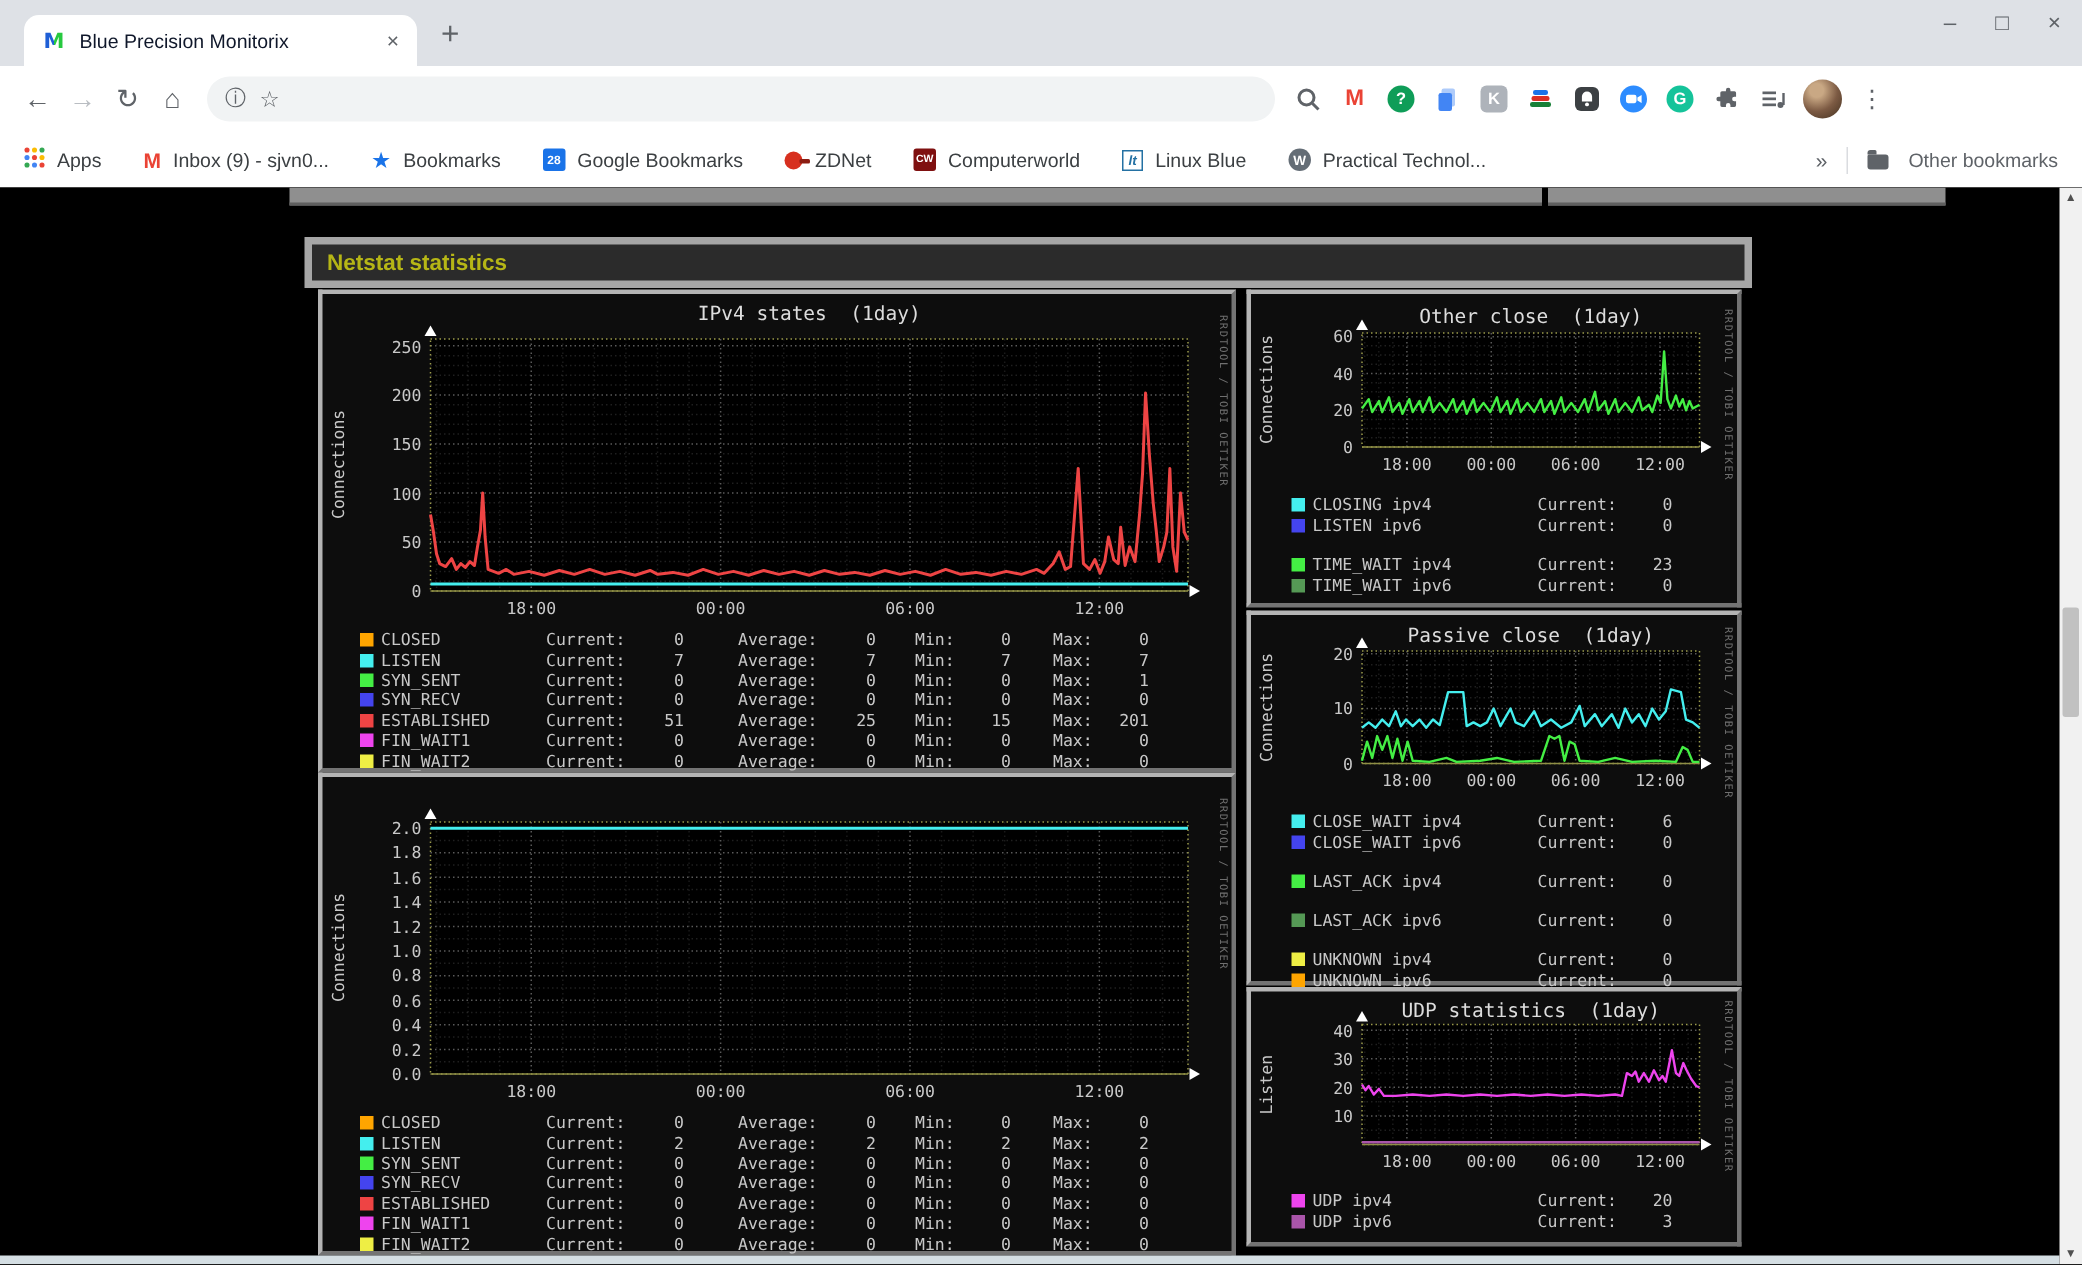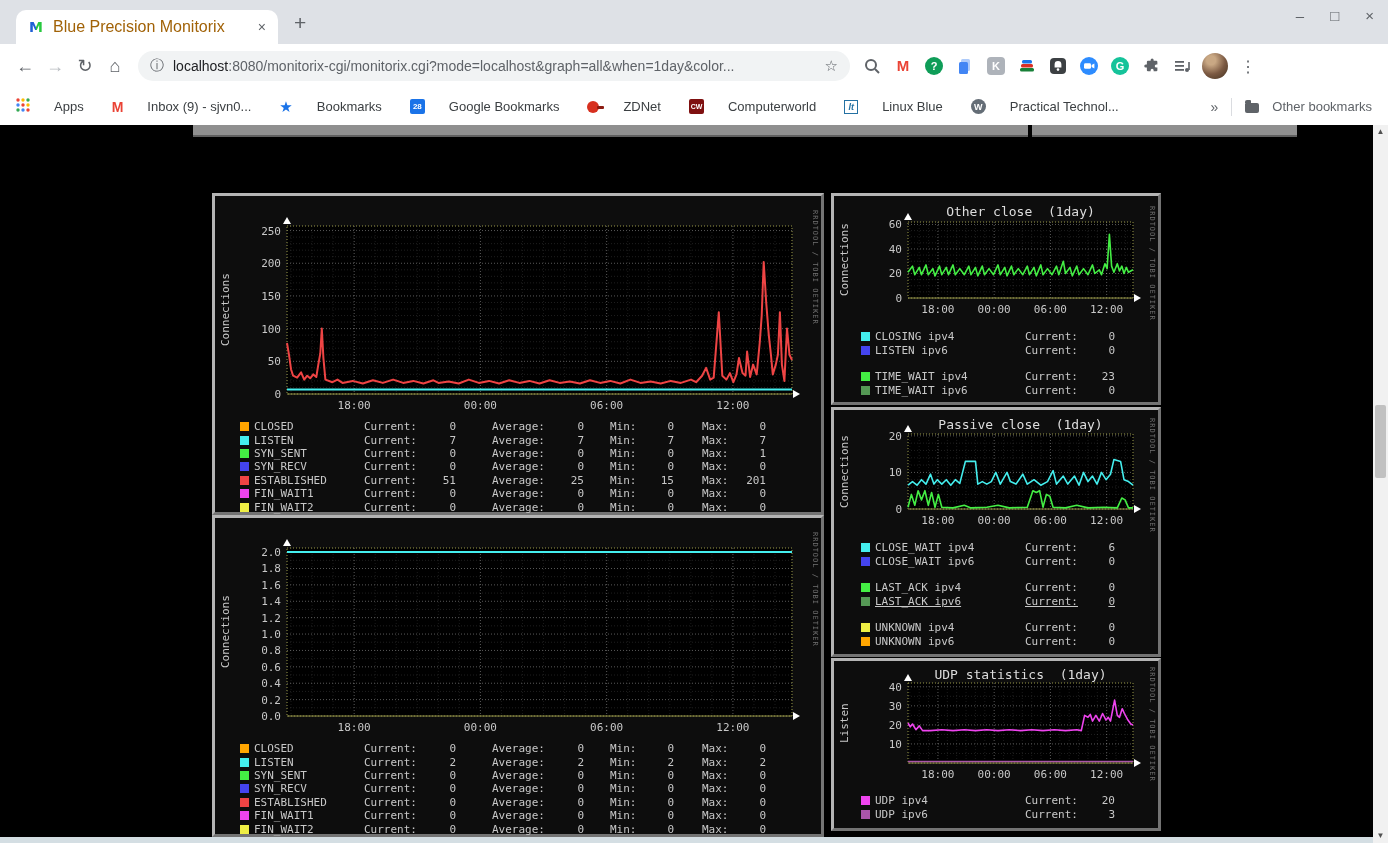--- a/index.html
+++ b/index.html
@@ -3,40 +3,40 @@
 <meta charset="utf-8">
 <style>
   html,body{margin:0;padding:0;width:1388px;height:843px;overflow:hidden;background:#000;
     font-family:"Liberation Sans",sans-serif;-webkit-font-smoothing:antialiased;}
   .mono{font-family:"DejaVu Sans Mono",monospace;}
 
   
   .tabstrip{height:44px;background:#dee1e6;position:relative;}
   .tab{position:absolute;left:16px;top:10px;width:262px;height:34px;background:#fff;
     border-radius:10px 10px 0 0;display:flex;align-items:center;gap:9px;padding:0 12px;box-sizing:border-box;}
-  .tab-title{font-size:16px;color:#a16207;flex:1;white-space:nowrap;overflow:hidden;}
+  .tab-title{font-size:13px;color:#0f172a;flex:1;white-space:nowrap;overflow:hidden;}
   .tab-close{color:#5f6368;font-size:14px;cursor:default;}
   .newtab-btn{position:absolute;left:294px;top:11px;font-size:21px;color:#5f6368;}
   .win-controls{position:absolute;right:14px;top:7px;display:flex;gap:26px;color:#5f6368;font-size:15px;}
   .toolbar{height:44px;background:#fff;display:flex;align-items:center;padding:0 10px;}
   .nav-icon{width:30px;text-align:center;font-size:18px;color:#5f6368;flex:0 0 auto;}
   .nav-icon.disabled{color:#b9bdc2;}
   .omnibox{width:712px;height:30px;background:#f1f3f4;border-radius:15px;display:flex;align-items:center;
     padding:0 12px;gap:9px;margin:0 8px;box-sizing:border-box;flex:0 0 auto;}
   .omni-info{color:#5f6368;font-size:14px;}
   .url{font-size:14px;color:#5f6368;white-space:nowrap;overflow:hidden;flex:1;}
   .url .host{color:#202124;}
   .omni-star{color:#5f6368;font-size:15px;}
   .ext-row{display:flex;align-items:center;gap:11px;margin-left:4px;}
   .ext{width:20px;height:20px;display:flex;align-items:center;justify-content:center;flex:0 0 auto;}
   .avatar{width:26px;height:26px;border-radius:50%;margin-left:10px;flex:0 0 auto;
     background:radial-gradient(circle at 35% 28%,#c9a884 18%,#7c5a43 55%,#41301f 100%);}
   .menu-dots{color:#5f6368;font-size:16px;margin-left:12px;}
   .bookmarks{height:37px;background:#fff;display:flex;align-items:center;padding:0 16px;font-size:13px;color:#3c4043;}
-  .bm-item{display:flex;align-items:center;gap:24px;margin-right:28px;white-space:nowrap;}
+  .bm-item{display:flex;align-items:center;gap:8px;margin-right:28px;white-space:nowrap;}
   .bm-right{margin-left:auto;display:flex;align-items:center;gap:13px;color:#5f6368;}
   .bm-divider{width:1px;height:18px;background:#dadce0;}
   .folder-icon{position:relative;width:14px;height:10px;background:#5f6368;border-radius:1px 2px 2px 2px;margin-top:3px;}
   .folder-icon::before{content:"";position:absolute;top:-3px;left:0;width:6px;height:3px;background:#5f6368;border-radius:2px 1px 0 0;}
 
   
   .ic-letter{font-weight:bold;font-size:14px;line-height:14px;}
   .ic-badge{display:flex;align-items:center;justify-content:center;width:15px;height:15px;border-radius:2px;
     color:#fff;font-size:8px;font-weight:bold;}
   .zdnet-icon{position:relative;width:12px;height:12px;border-radius:50%;background:#d7301f;}
@@ -105,21 +105,20 @@
     </div>
   </div>
 
   <div class="toolbar">
     <span class="nav-icon">←</span>
     <span class="nav-icon disabled">→</span>
     <span class="nav-icon">↻</span>
     <span class="nav-icon">⌂</span>
     <div class="omnibox">
       <span class="omni-info">ⓘ</span>
-      <span class="url"><span class="host">localhost</span><span>:8080/monitorix-cgi/monitorix.cgi?mode=localhost&amp;graph=all&amp;when=1day&amp;color...</span></span>
       <span class="omni-star">☆</span>
     </div>
     <div class="ext-row">
         <span class="ext">
           <svg width="18" height="18">
             <circle cx="8" cy="8" r="5" fill="none" stroke="#5f6368" stroke-width="2"></circle>
             <line x1="12" y1="12" x2="16" y2="16" stroke="#5f6368" stroke-width="2"></line>
           </svg>
         </span>
         <span class="ext">
@@ -230,23 +229,28 @@
       <span class="bm-divider"></span>
       <span class="folder-icon"></span>
       <span>Other bookmarks</span>
     </div>
   </div>
 
   <div class="content">
     <div class="prev-strip" style="left:193px;top:0;width:835px;"></div>
     <div class="prev-strip" style="left:1032px;top:0;width:265px;"></div>
 
+    <div class="section-frame" style="left:203px;top:33px;width:965px;height:34px;">
+      <div class="section-bar">
+        <span class="section-title">Netstat statistics</span>
+      </div>
+    </div>
 
     <div class="panel" style="left:212px;top:68px;width:612px;height:322px;">
-        <div class="chart"><div class="ylabel mono" style="left: 4px; top: 30px; height: 168px;">Connections</div><div class="watermark mono" style="right: 2px; top: 14px;">RRDTOOL / TOBI OETIKER</div><svg width="606" height="316">
+        <div class="chart"><div class="chart-title mono" style="left: 72px; top: 6px; width: 505px;">IPv4 states  (1day)</div><div class="ylabel mono" style="left: 4px; top: 30px; height: 168px;">Connections</div><div class="watermark mono" style="right: 2px; top: 14px;">RRDTOOL / TOBI OETIKER</div><svg width="606" height="316">
             <rect x="72" y="30" width="505" height="168" fill="#000"></rect>
             <line x1="72" y1="191.46303501945525" x2="577" y2="191.46303501945525" stroke="#ffffff" stroke-opacity="0.12" stroke-dasharray="1,2"></line>
             <line x1="72" y1="184.92607003891052" x2="577" y2="184.92607003891052" stroke="#ffffff" stroke-opacity="0.12" stroke-dasharray="1,2"></line>
             <line x1="72" y1="178.38910505836574" x2="577" y2="178.38910505836574" stroke="#ffffff" stroke-opacity="0.12" stroke-dasharray="1,2"></line>
             <line x1="72" y1="171.85214007782102" x2="577" y2="171.85214007782102" stroke="#ffffff" stroke-opacity="0.12" stroke-dasharray="1,2"></line>
             <line x1="72" y1="158.77821011673151" x2="577" y2="158.77821011673151" stroke="#ffffff" stroke-opacity="0.12" stroke-dasharray="1,2"></line>
             <line x1="72" y1="152.2412451361868" x2="577" y2="152.2412451361868" stroke="#ffffff" stroke-opacity="0.12" stroke-dasharray="1,2"></line>
             <line x1="72" y1="145.70428015564204" x2="577" y2="145.70428015564204" stroke="#ffffff" stroke-opacity="0.12" stroke-dasharray="1,2"></line>
             <line x1="72" y1="139.1673151750973" x2="577" y2="139.1673151750973" stroke="#ffffff" stroke-opacity="0.12" stroke-dasharray="1,2"></line>
             <line x1="72" y1="126.09338521400778" x2="577" y2="126.09338521400778" stroke="#ffffff" stroke-opacity="0.12" stroke-dasharray="1,2"></line>
@@ -459,21 +463,21 @@
             <rect x="74" y="24" width="225" height="75" fill="none" stroke="#9a9a4a" stroke-dasharray="1,2"></rect>
             <line x1="74" y1="99" x2="299" y2="99" stroke="#8f8f46" stroke-width="1"></line>
             <polygon points="70,22 78,22 74,15" fill="#fff"></polygon>
             <polygon points="300,95 300,103 307,99" fill="#fff"></polygon>
             <polyline points="74.0,97.2 77.4,84.4 80.8,95.3 84.1,80.7 87.5,89.9 90.9,80.7 94.3,95.3 97.6,82.5 101.0,97.2 104.4,84.4 107.8,97.2 119.0,97.9 130.3,95.3 137.0,97.9 152.8,97.2 164.0,95.3 175.3,97.9 193.3,97.2 198.9,80.7 202.3,82.5 205.6,80.7 209.0,97.2 212.4,84.4 215.8,86.2 219.1,97.2 231.5,97.9 242.8,95.3 254.0,97.9 269.8,97.2 283.3,97.9 287.8,88.0 291.1,89.9 294.5,97.9 299.0,97.9" fill="none" stroke="#44EE44" stroke-width="1.6" stroke-linejoin="round"></polyline>
             <polyline points="74.0,75.2 78.5,71.6 83.0,75.2 87.5,69.7 92.0,74.1 96.5,64.2 99.9,74.1 103.3,69.7 107.8,74.1 112.3,69.7 116.8,75.2 121.3,69.7 125.8,73.4 131.4,51.4 141.5,51.4 143.8,74.1 148.3,71.6 152.8,74.1 157.3,71.6 161.8,62.4 166.3,74.1 173.0,62.4 176.4,71.6 182.0,74.1 188.8,64.2 193.3,74.1 200.0,69.7 206.8,75.2 213.5,71.6 219.1,60.6 222.5,74.1 229.3,66.1 233.8,74.1 240.5,66.1 245.0,75.2 249.5,62.4 254.0,71.6 258.5,66.1 263.0,74.1 267.5,62.4 272.0,69.7 276.5,64.2 279.9,49.6 286.6,51.4 290.0,69.7 294.5,71.6 299.0,75.2" fill="none" stroke="#44EEEE" stroke-width="1.6" stroke-linejoin="round"></polyline>
           </svg><span class="ytick mono" style="left: 30px; width: 38px; top: 93px;">0</span><span class="ytick mono" style="left: 30px; width: 38px; top: 56.4146px;">10</span><span class="ytick mono" style="left: 30px; width: 38px; top: 19.8293px;">20</span><span class="xtick mono" style="left: 79.925px; width: 48px; top: 104px;">18:00</span><span class="xtick mono" style="left: 136.175px; width: 48px; top: 104px;">00:00</span><span class="xtick mono" style="left: 192.425px; width: 48px; top: 104px;">06:00</span><span class="xtick mono" style="left: 248.675px; width: 48px; top: 104px;">12:00</span><div class="legend" style="top: 131px;">
             <div class="leg-row mono" style="height: 13.5px; padding-left: 16px; margin-top: 0px;"><span class="swatch" style="background: rgb(68, 238, 238);"></span><span class="leg-name-sm">CLOSE_WAIT ipv4</span><span class="leg-lab" style="width: 62px;">Current:</span><span class="leg-val" style="width: 28px;">6</span></div>
             <div class="leg-row mono" style="height: 13.5px; padding-left: 16px; margin-top: 0px;"><span class="swatch" style="background: rgb(68, 68, 238);"></span><span class="leg-name-sm">CLOSE_WAIT ipv6</span><span class="leg-lab" style="width: 62px;">Current:</span><span class="leg-val" style="width: 28px;">0</span></div>
             <div class="leg-row mono" style="height: 13.5px; padding-left: 16px; margin-top: 13px;"><span class="swatch" style="background: rgb(68, 238, 68);"></span><span class="leg-name-sm">LAST_ACK ipv4</span><span class="leg-lab" style="width: 62px;">Current:</span><span class="leg-val" style="width: 28px;">0</span></div>
-            <div class="leg-row mono" style="height: 13.5px; padding-left: 16px; margin-top: 0px; text-decoration: underline;"><span class="swatch" style="background: rgb(85, 153, 85);"></span><span class="leg-name-sm">LAST_ACK ipv6</span><span class="leg-lab" style="width: 62px;">Current:</span><span class="leg-val" style="width: 28px;">0</span></div>
+            <div class="leg-row mono" style="height: 13.5px; padding-left: 16px; margin-top: 12px;"><span class="swatch" style="background: rgb(85, 153, 85);"></span><span class="leg-name-sm">LAST_ACK ipv6</span><span class="leg-lab" style="width: 62px;">Current:</span><span class="leg-val" style="width: 28px;">0</span></div>
             <div class="leg-row mono" style="height: 13.5px; padding-left: 16px; margin-top: 13px;"><span class="swatch" style="background: rgb(238, 238, 68);"></span><span class="leg-name-sm">UNKNOWN ipv4</span><span class="leg-lab" style="width: 62px;">Current:</span><span class="leg-val" style="width: 28px;">0</span></div>
             <div class="leg-row mono" style="height: 13.5px; padding-left: 16px; margin-top: 0px;"><span class="swatch" style="background: rgb(255, 165, 0);"></span><span class="leg-name-sm">UNKNOWN ipv6</span><span class="leg-lab" style="width: 62px;">Current:</span><span class="leg-val" style="width: 28px;">0</span></div>
           </div></div>
       </div>
     <div class="panel" style="left:831px;top:533px;width:330px;height:173px;">
         <div class="chart"><div class="chart-title mono" style="left: 74px; top: 6px; width: 225px;">UDP statistics  (1day)</div><div class="ylabel mono" style="left: 4px; top: 22px; height: 80px;">Listen</div><div class="watermark mono" style="right: 2px; top: 6px;">RRDTOOL / TOBI OETIKER</div><svg width="324" height="167">
             <rect x="74" y="22" width="225" height="80" fill="#000"></rect>
             <line x1="74" y1="92.47619047619048" x2="299" y2="92.47619047619048" stroke="#ffffff" stroke-opacity="0.12" stroke-dasharray="1,2"></line>
             <line x1="74" y1="73.42857142857142" x2="299" y2="73.42857142857142" stroke="#ffffff" stroke-opacity="0.12" stroke-dasharray="1,2"></line>
             <line x1="74" y1="54.38095238095238" x2="299" y2="54.38095238095238" stroke="#ffffff" stroke-opacity="0.12" stroke-dasharray="1,2"></line>

